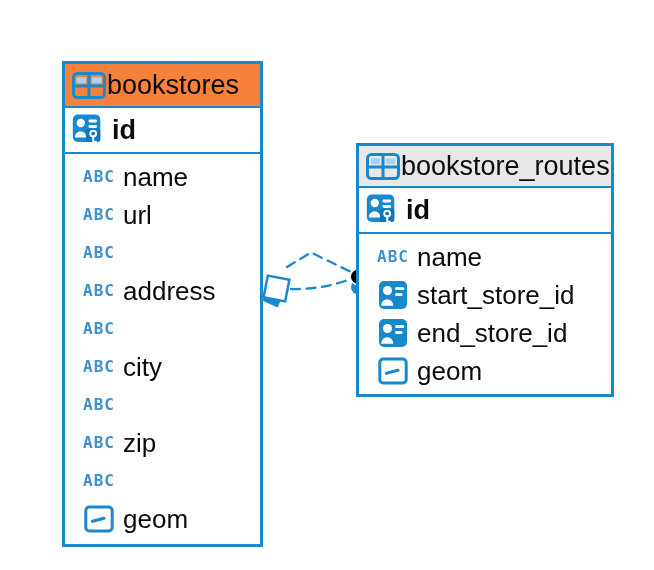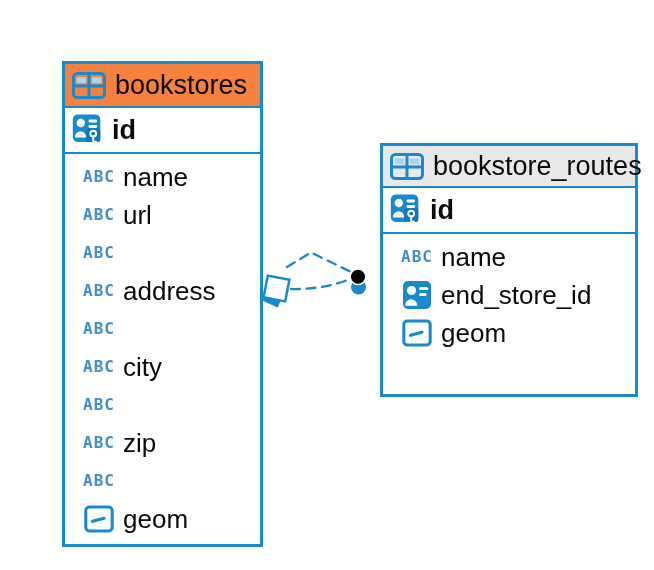--- a/index.html
+++ b/index.html
@@ -11,23 +11,23 @@
     --key-badge-blue:#0E76BC;
     --text:#0B0B0B;
   }
   *{margin:0;padding:0;box-sizing:border-box;}
   html,body{background:#fff;}
   body{font-family:"Liberation Sans",sans-serif;color:var(--text);}
   .canvas{position:relative;width:654px;height:570px;background:#fff;overflow:hidden;}
 
   .tbl{position:absolute;background:#fff;border:3px solid var(--accent);}
   .tbl-left{left:62px;top:61px;width:201px;height:486px;}
-  .tbl-right{left:380px;top:143px;width:258px;height:254px;}
-
-  .tbl-header{display:flex;align-items:center;gap:8px;padding:0 4px 0 6px;
+  .tbl-right{left:356px;top:143px;width:258px;height:254px;}
+
+  .tbl-header{display:flex;align-items:center;padding:0 4px 0 6px;
     border-bottom:2px solid var(--accent);font-size:27px;font-weight:400;}
   .tbl-left .tbl-header{height:44px;background:var(--header-orange);}
   .tbl-right .tbl-header{height:42px;background:var(--header-gray);}
 
   .pk-row{display:flex;align-items:center;gap:7px;height:46px;padding:4px 4px;
     border-bottom:2px solid var(--accent);font-size:27px;font-weight:700;}
 
   .fields{padding:4px 0 0 12px;}
   .frow{display:flex;align-items:center;gap:6px;height:38px;padding:0 4px;font-size:26px;}
 
@@ -202,20 +202,32 @@
       <div class="frow">
         <span class="icw">
           <svg width="30" height="30" viewBox="0 0 30 30">
             <rect x="1" y="1" width="28" height="28" rx="5" class="ic-fill"></rect>
             <circle cx="9.5" cy="10.5" r="4.5" fill="#fff"></circle>
             <path d="M3.2 25.8 v-0.5 a6 6 0 0 1 12 0 v0.5 z" fill="#fff"></path>
             <rect x="17" y="7" width="9.3" height="3" rx="1.5" fill="#fff"></rect>
             <rect x="17" y="13" width="7.6" height="3" rx="1.5" fill="#fff"></rect>
           </svg>
         </span>
+        <span class="flabel">start_store_id</span>
+      </div>
+      <div class="frow">
+        <span class="icw">
+          <svg width="30" height="30" viewBox="0 0 30 30">
+            <rect x="1" y="1" width="28" height="28" rx="5" class="ic-fill"></rect>
+            <circle cx="9.5" cy="10.5" r="4.5" fill="#fff"></circle>
+            <path d="M3.2 25.8 v-0.5 a6 6 0 0 1 12 0 v0.5 z" fill="#fff"></path>
+            <rect x="17" y="7" width="9.3" height="3" rx="1.5" fill="#fff"></rect>
+            <rect x="17" y="13" width="7.6" height="3" rx="1.5" fill="#fff"></rect>
+          </svg>
+        </span>
         <span class="flabel">end_store_id</span>
       </div>
       <div class="frow">
         <span class="icw">
           <svg width="30" height="28" viewBox="0 0 30 28">
             <rect x="1.8" y="2" width="26.4" height="24" rx="3.5" fill="#fff" class="ic-stroke" stroke-width="3"></rect>
             <line x1="8.5" y1="16.3" x2="20" y2="13.3" class="ic-stroke" stroke-width="3.2" stroke-linecap="round"></line>
           </svg>
         </span>
         <span class="flabel">geom</span>

